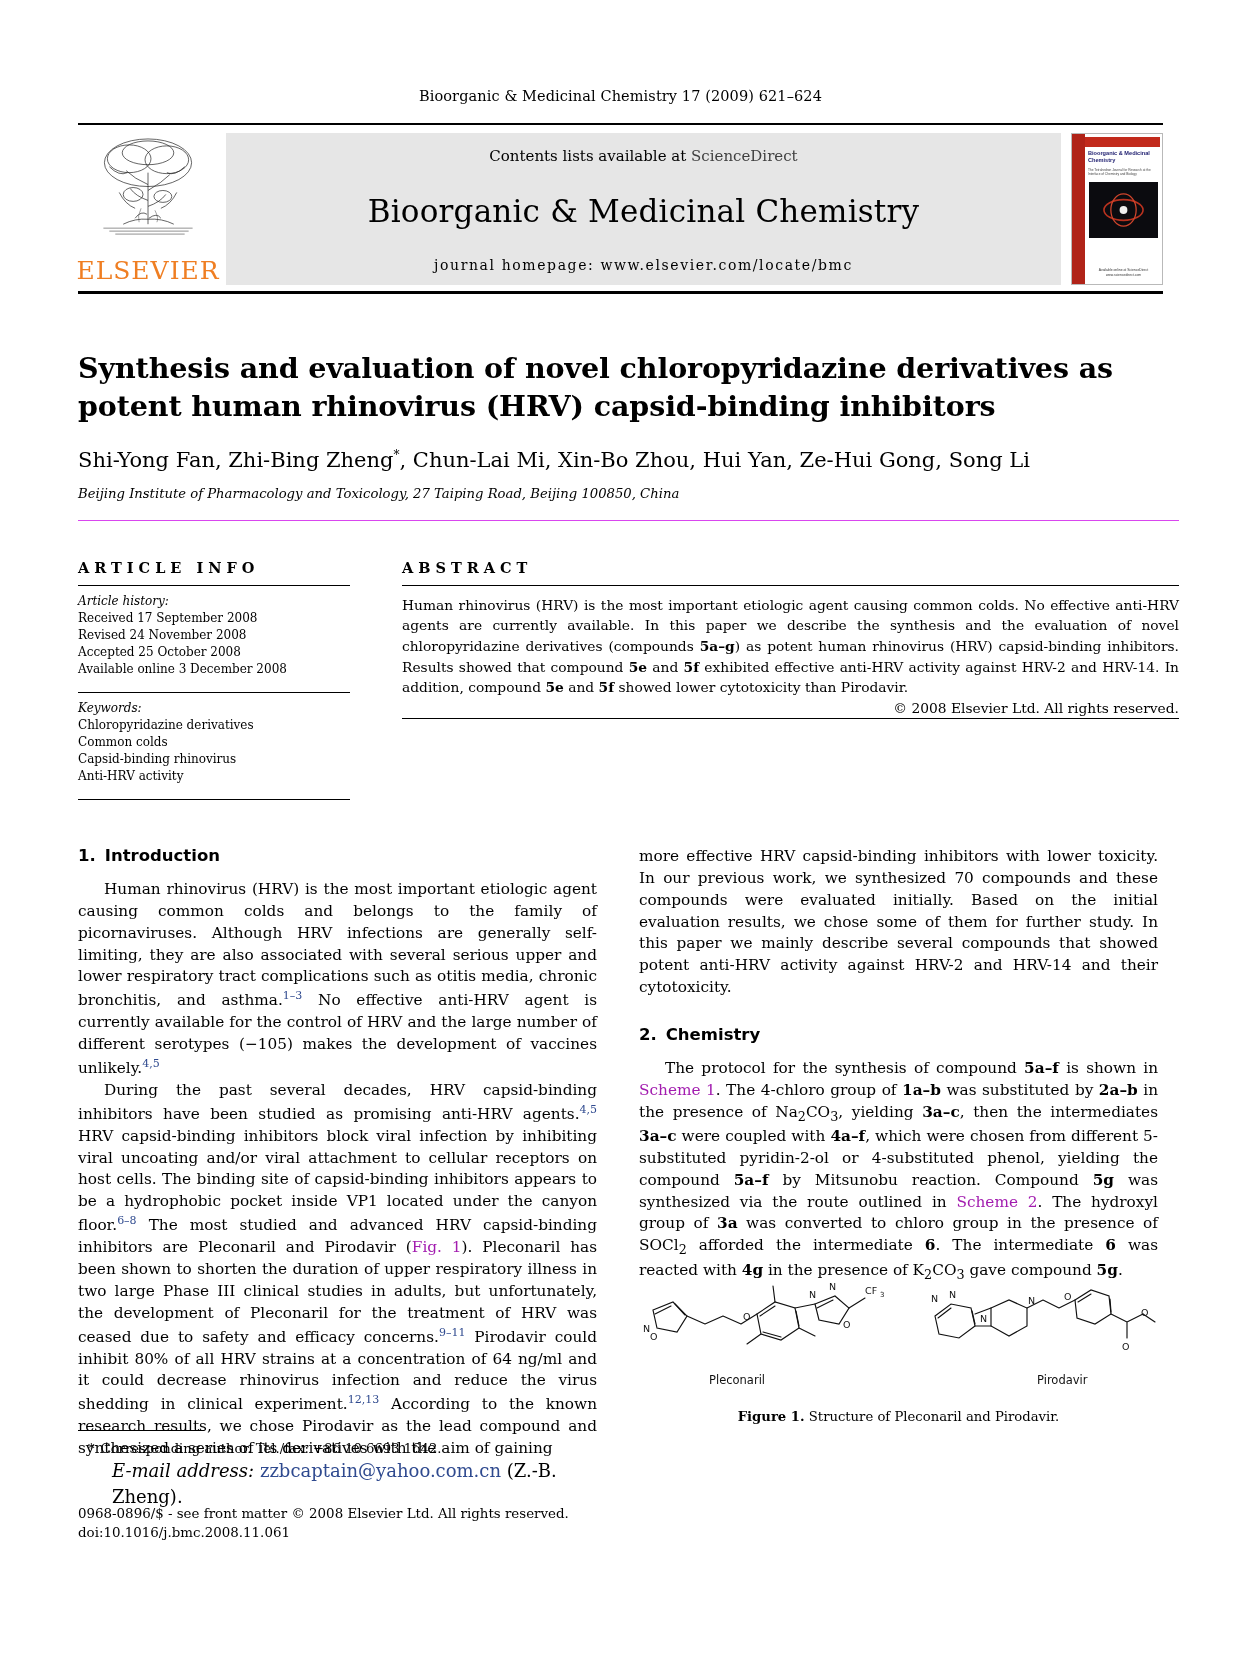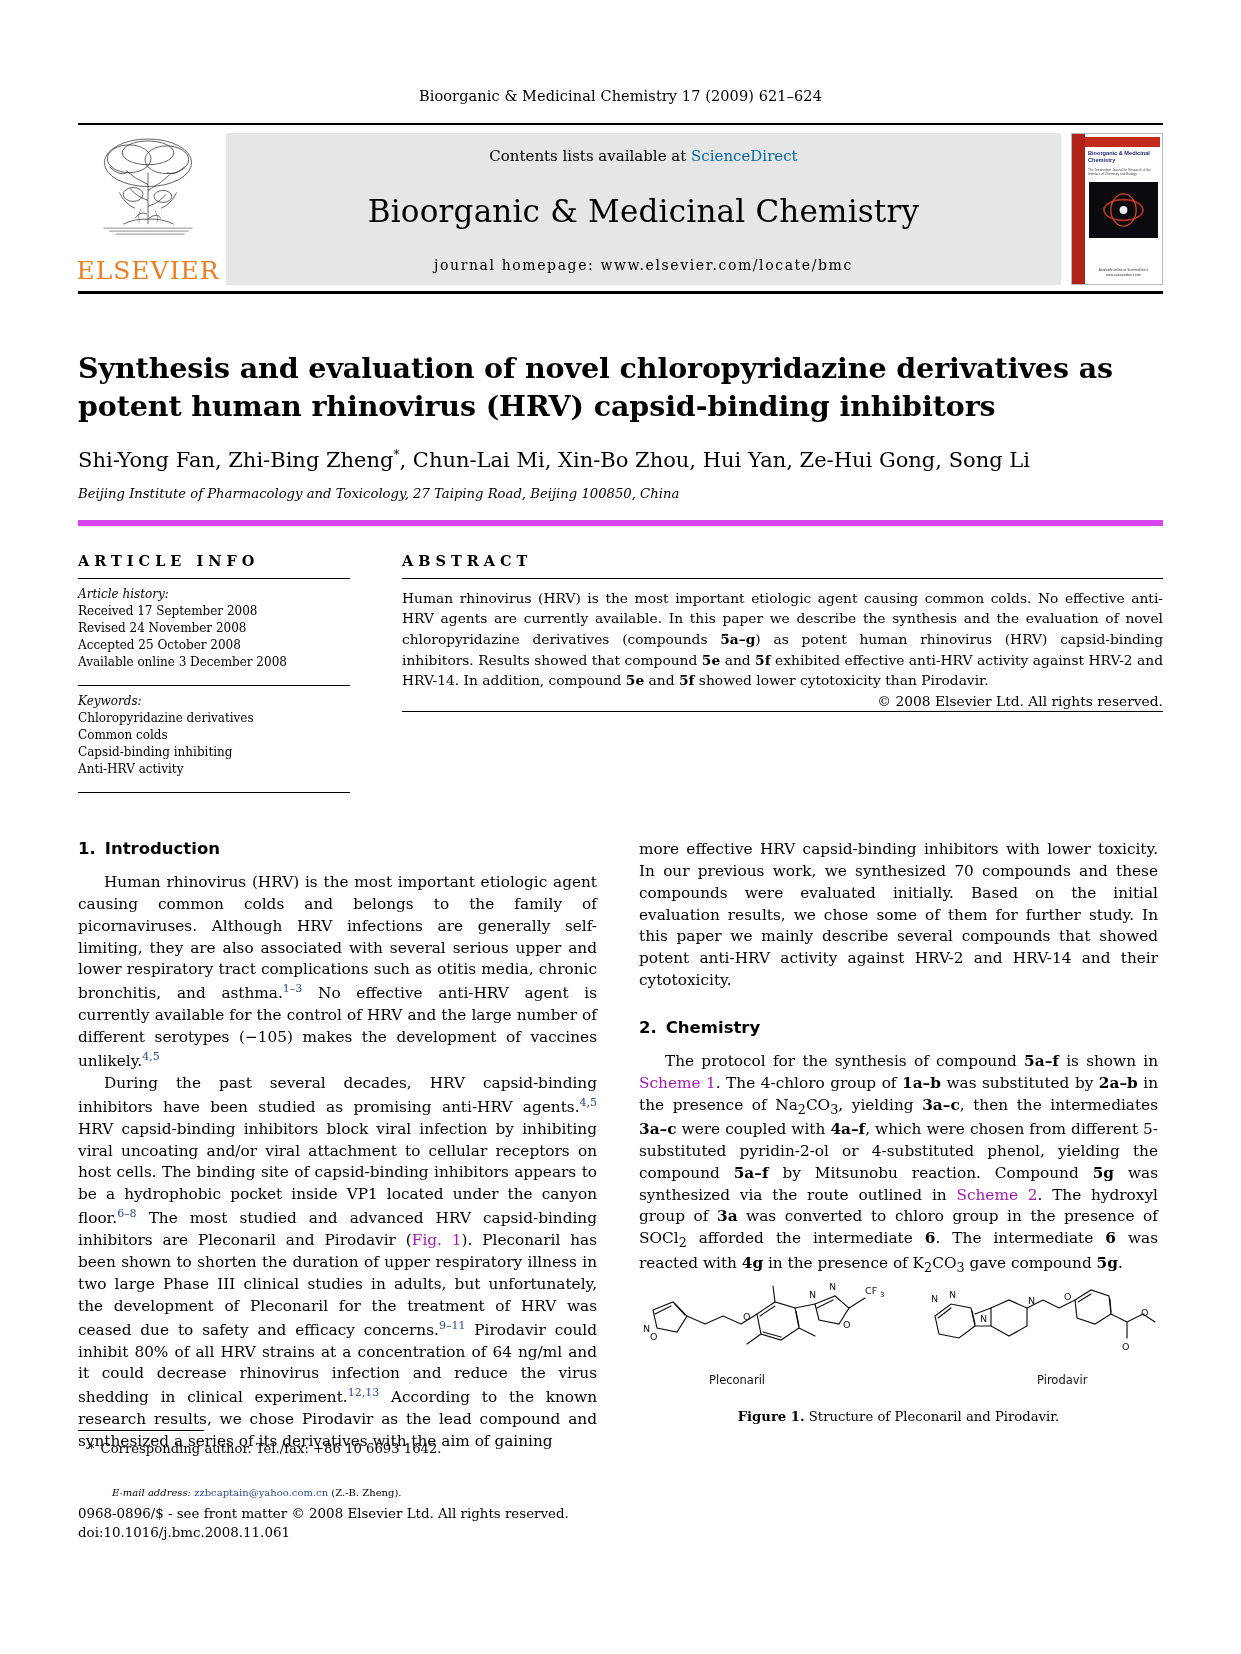--- a/index.html
+++ b/index.html
@@ -76,21 +76,21 @@
     flex-direction: column;
     justify-content: space-between;
     align-items: center;
     padding: 14px 0 12px 0;
     box-sizing: border-box;
   }
   .contents-line {
     font-size: 15px;
     font-family: "DejaVu Serif", "Liberation Serif", serif;
   }
-  .sd-link { color: #0369a1; }
+  .sd-link { color: #404040; }
   .journal-title {
     font-size: 31px;
     font-family: "DejaVu Serif", "Liberation Serif", serif;
     letter-spacing: 0.2px;
   }
   .homepage-line {
     font-size: 14px;
     letter-spacing: 1.6px;
     font-family: "DejaVu Serif", "Liberation Serif", serif;
   }
@@ -155,24 +155,24 @@
   .authors sup { font-size: 12px; vertical-align: super; }
   .affiliation {
     font-style: italic;
     font-size: 13.2px;
     margin-top: 10px;
     line-height: 1.3;
   }
 
   
   .info-wrap {
-    margin: 18px 78px 0 78px;
-    border-top: 6px solid #d946ef;
+    margin: 18px 62px 0 78px;
+    border-top: 1px solid #d946ef;
     display: flex;
-    padding-top: 4px;
+    padding-top: 16px;
   }
   .col-info {
     flex: 0 0 272px;
     padding-top: 22px;
     padding-right: 26px;
   }
   .col-abstract {
     flex: 1 1 auto;
     padding-top: 22px;
     padding-left: 26px;
@@ -237,21 +237,21 @@
     width: 519px;
   }
   .fn-rule { border-top: 1px solid #000; width: 126px; margin-bottom: 8px; }
   .fn-line {
     font-size: 13.2px;
     line-height: 1.45;
     padding-left: 22px;
     text-indent: -12px;
   }
   .fn-line .star { margin-right: 6px; }
-  .fn-mail { padding-left: 34px; text-indent: 0; font-size: 10px; line-height: 1.45; margin-top: 28px; }
+  .fn-mail { padding-left: 34px; text-indent: 0; font-size: 18px; line-height: 1.45; }
   .fn-mail .lbl { font-style: italic; }
   .fn-mail a { color: #2f4a8f; text-decoration: none; }
 
   .issn-block {
     position: absolute;
     left: 78px;
     top: 1504px;
     width: 640px;
     font-size: 13.4px;
     line-height: 1.45;
@@ -350,21 +350,21 @@
         <div>Received 17 September 2008</div>
         <div>Revised 24 November 2008</div>
         <div>Accepted 25 October 2008</div>
         <div>Available online 3 December 2008</div>
       </div>
       <div class="hr-thin"></div>
       <div class="info-group">
         <div class="lbl">Keywords:</div>
         <div>Chloropyridazine derivatives</div>
         <div>Common colds</div>
-        <div>Capsid-binding inhibiting</div>
+        <div>Capsid-binding rhinovirus</div>
         <div>Anti-HRV activity</div>
       </div>
       <div class="hr-thin"></div>
     </div>
 
     <div class="col-abstract">
       <div class="sec-head">ABSTRACT</div>
       <div class="hr-thin"></div>
       <div class="abstract-body"><span>Human rhinovirus (HRV) is the most important etiologic agent causing common colds. No effective anti-HRV agents are currently available. In this paper we describe the synthesis and the evaluation of novel chloropyridazine derivatives (compounds </span><span class="bold">5a–g</span><span>) as potent human rhinovirus (HRV) capsid-binding inhibitors. Results showed that compound </span><span class="bold">5e</span><span> and </span><span class="bold">5f</span><span> exhibited effective anti-HRV activity against HRV-2 and HRV-14. In addition, compound </span><span class="bold">5e</span><span> and </span><span class="bold">5f</span><span> showed lower cytotoxicity than Pirodavir.</span></div>
       <div class="abstract-copy">© 2008 Elsevier Ltd. All rights reserved.</div>

